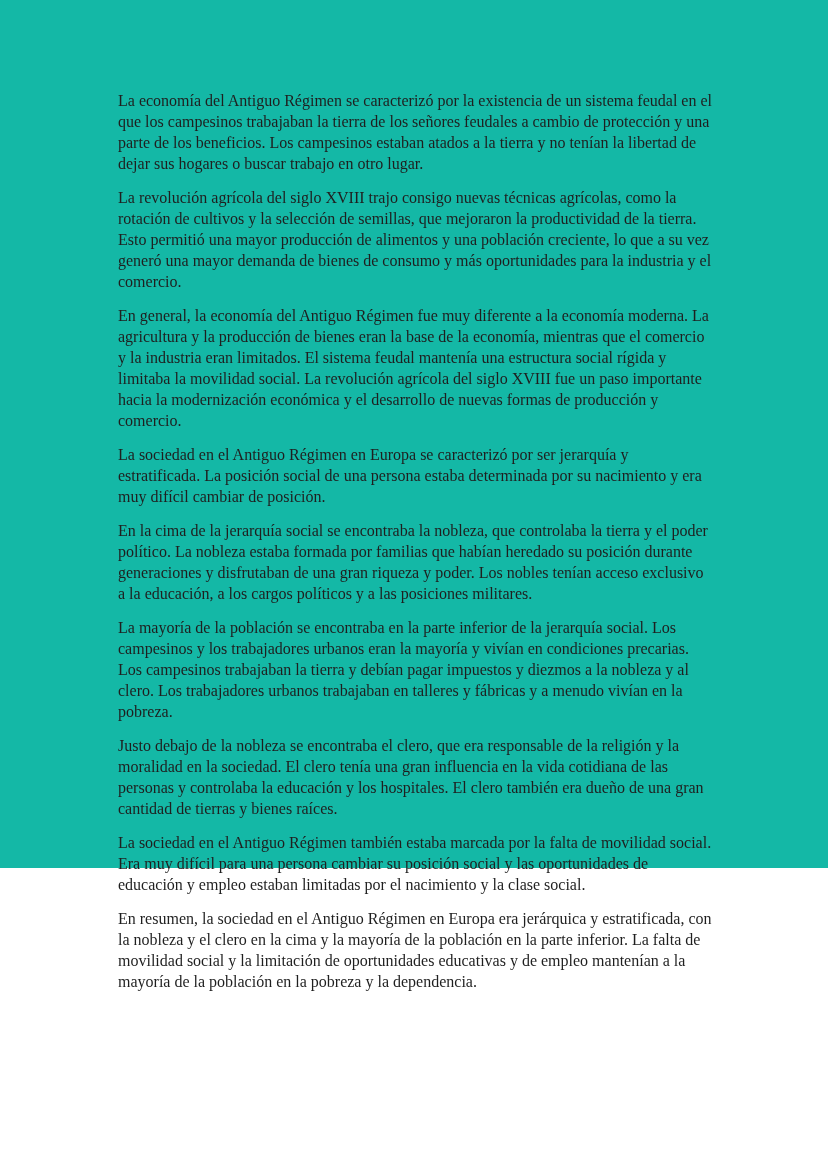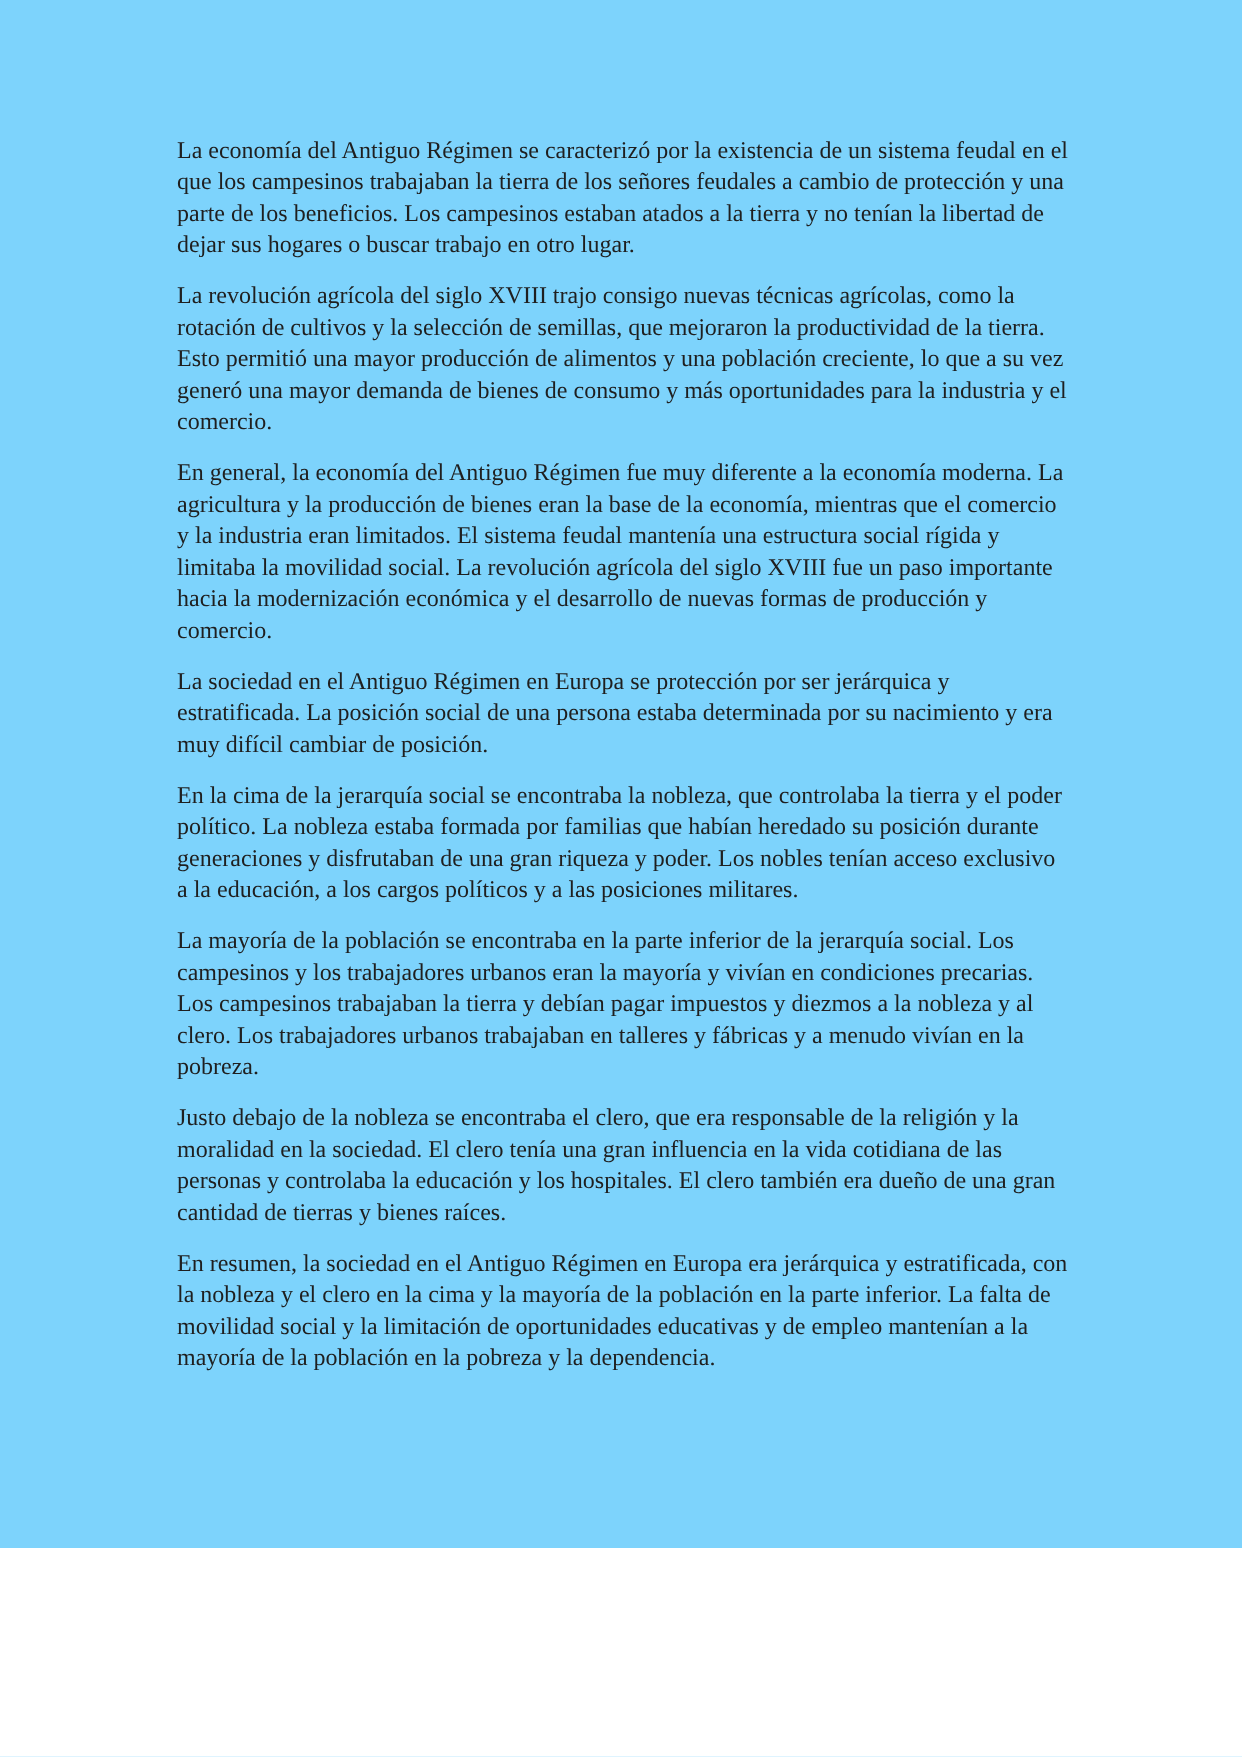--- a/index.html
+++ b/index.html
@@ -5,22 +5,22 @@
   * { margin: 0; padding: 0; box-sizing: border-box; }
   html, body {
     width: 828px;
     height: 1171px;
     background: #ffffff;
     overflow: hidden;
   }
   .page {
     position: relative;
     width: 828px;
-    height: 1032px;
-    background: #7dd3fc;
+    height: 868px;
+    background: #14b8a6;
   }
   .content {
     position: absolute;
     top: 90px;
     left: 118px;
     width: 596px;
   }
   .para {
     font-family: "Liberation Serif", "DejaVu Serif", serif;
     font-size: 16px;
@@ -47,25 +47,26 @@
 <div class="page">
   <div class="content">
 
     <p class="para">La economía del Antiguo Régimen se caracterizó por la existencia de un sistema feudal en el que los campesinos trabajaban la tierra de los señores feudales a cambio de protección y una parte de los beneficios. Los campesinos estaban atados a la tierra y no tenían la libertad de dejar sus hogares o buscar trabajo en otro lugar.</p>
 
     <p class="para">La revolución agrícola del siglo XVIII trajo consigo nuevas técnicas agrícolas, como la rotación de cultivos y la selección de semillas, que mejoraron la productividad de la tierra. Esto permitió una mayor producción de alimentos y una población creciente, lo que a su vez generó una mayor demanda de bienes de consumo y más oportunidades para la industria y el comercio.</p>
 
     <p class="para">En general, la economía del Antiguo Régimen fue muy diferente a la economía moderna. La agricultura y la producción de bienes eran la base de la economía, mientras que el comercio y la industria eran limitados. El sistema feudal mantenía una estructura social rígida y limitaba la movilidad social. La revolución agrícola del siglo XVIII fue un paso importante hacia la modernización económica y el desarrollo de nuevas formas de producción y comercio.</p>
 
 
-    <p class="para">La sociedad en el Antiguo Régimen en Europa se protección por ser jerárquica y estratificada. La posición social de una persona estaba determinada por su nacimiento y era muy difícil cambiar de posición.</p>
+    <p class="para">La sociedad en el Antiguo Régimen en Europa se caracterizó por ser jerarquía y estratificada. La posición social de una persona estaba determinada por su nacimiento y era muy difícil cambiar de posición.</p>
 
     <p class="para">En la cima de la jerarquía social se encontraba la nobleza, que controlaba la tierra y el poder político. La nobleza estaba formada por familias que habían heredado su posición durante generaciones y disfrutaban de una gran riqueza y poder. Los nobles tenían acceso exclusivo a la educación, a los cargos políticos y a las posiciones militares.</p>
 
     <p class="para">La mayoría de la población se encontraba en la parte inferior de la jerarquía social. Los campesinos y los trabajadores urbanos eran la mayoría y vivían en condiciones precarias. Los campesinos trabajaban la tierra y debían pagar impuestos y diezmos a la nobleza y al clero. Los trabajadores urbanos trabajaban en talleres y fábricas y a menudo vivían en la pobreza.</p>
 
     <p class="para">Justo debajo de la nobleza se encontraba el clero, que era responsable de la religión y la moralidad en la sociedad. El clero tenía una gran influencia en la vida cotidiana de las personas y controlaba la educación y los hospitales. El clero también era dueño de una gran cantidad de tierras y bienes raíces.</p>
 
+    <p class="para">La sociedad en el Antiguo Régimen también estaba marcada por la falta de movilidad social. Era muy difícil para una persona cambiar su posición social y las oportunidades de educación y empleo estaban limitadas por el nacimiento y la clase social.</p>
 
     <p class="para">En resumen, la sociedad en el Antiguo Régimen en Europa era jerárquica y estratificada, con la nobleza y el clero en la cima y la mayoría de la población en la parte inferior. La falta de movilidad social y la limitación de oportunidades educativas y de empleo mantenían a la mayoría de la población en la pobreza y la dependencia.</p>
 
   </div>
 </div>
 
 </body></html>

